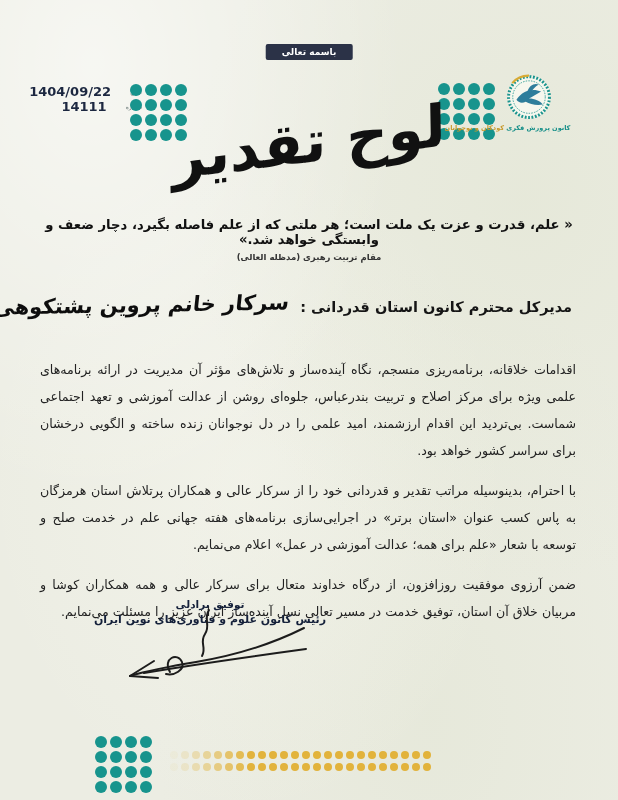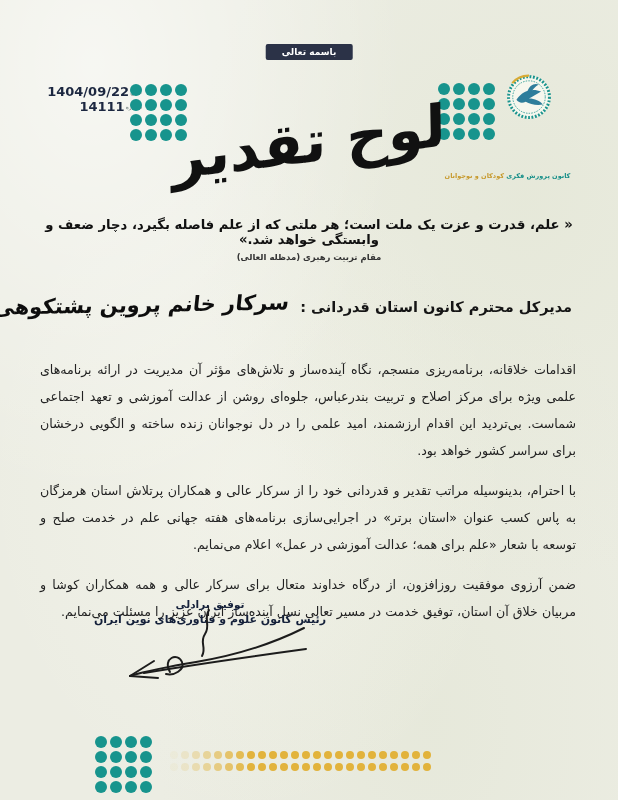--- a/index.html
+++ b/index.html
@@ -14,37 +14,37 @@
       #ecede3;
     color:#1a1a1a;
   }
   .abs{position:absolute;}
   
   .bismillah{top:44px;left:50%;transform:translateX(-50%);
     background:#2b3247;color:#fff;font-size:9px;font-weight:bold;
     padding:3px 16px;border-radius:2px;letter-spacing:.5px;}
   
   .meta{top:84px;left:26px;width:116px;color:#1c2740;}
-  .meta-row{display:flex;align-items:center;justify-content:flex-end;gap:1px;direction:ltr;}
+  .meta-row{display:flex;align-items:center;justify-content:flex-end;gap:19px;direction:ltr;}
   .meta-value{font-size:13px;font-weight:bold;}
   .meta-label{font-size:6px;color:#6b7a78;}
   
   .dot-grid{position:absolute;display:flex;flex-direction:column;gap:3px;}
   .dot-row{display:flex;gap:3px;}
   .dot{width:12px;height:12px;border-radius:50%;display:block;}
   .dot-grid--gold{gap:4px;}
   .dot-grid--gold .dot{width:8px;height:8px;}
   #dots-top-left{left:130px;top:84px;}
   #dots-top-right{left:438px;top:83px;}
   #dots-bottom-left{left:95px;top:736px;}
   #dots-bottom-gold{left:170px;top:751px;}
   
   .logo{left:501px;top:72px;width:56px;height:52px;}
   .logo-caption{top:124px;left:425px;width:165px;text-align:center;
-    font-size:6.5px;font-weight:bold;line-height:1.3;margin-top:48px;}
+    font-size:6.5px;font-weight:bold;line-height:1.3;}
   .logo-caption .c1{color:#178f89;}
   .logo-caption .c2{color:#c79a2e;}
   
   .cal-title{top:108px;left:50%;transform:translateX(-50%) rotate(-7deg) skewX(-6deg);
     font-size:58px;font-weight:bold;color:#111;letter-spacing:-2px;white-space:nowrap;}
   
   .quote{top:217px;left:18px;right:18px;text-align:center;
     font-size:13.2px;font-weight:bold;color:#111;}
   .quote-attr{top:252px;left:0;right:0;text-align:center;
     font-size:8.5px;font-weight:600;color:#333;}

